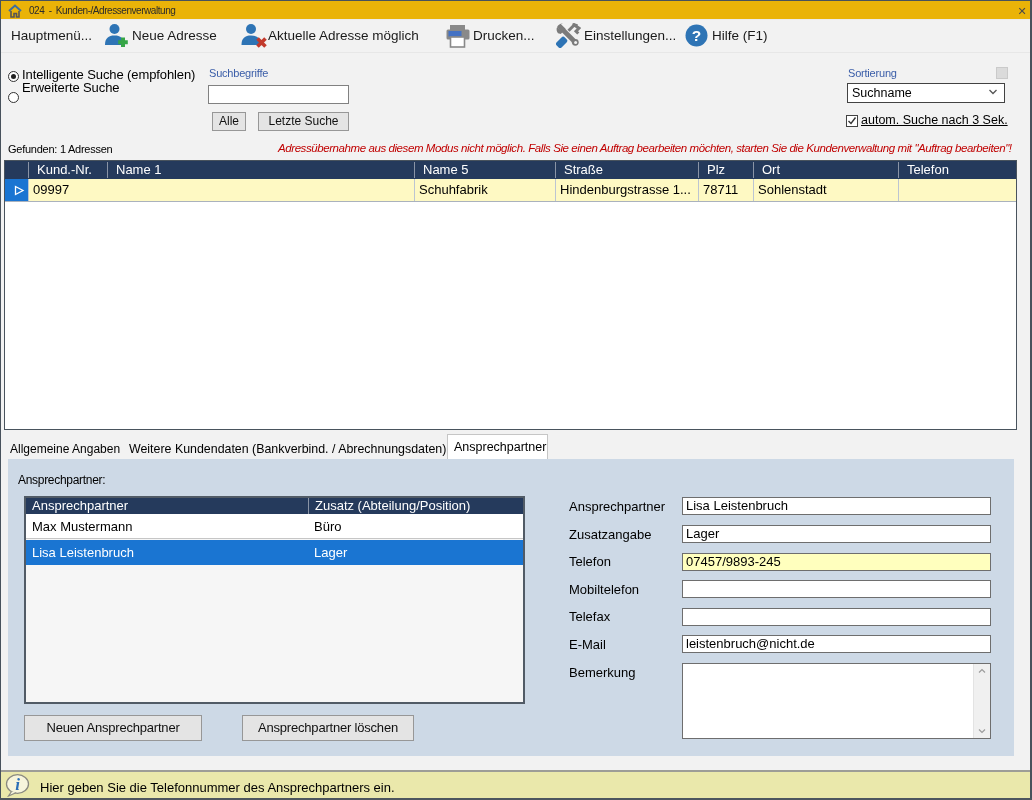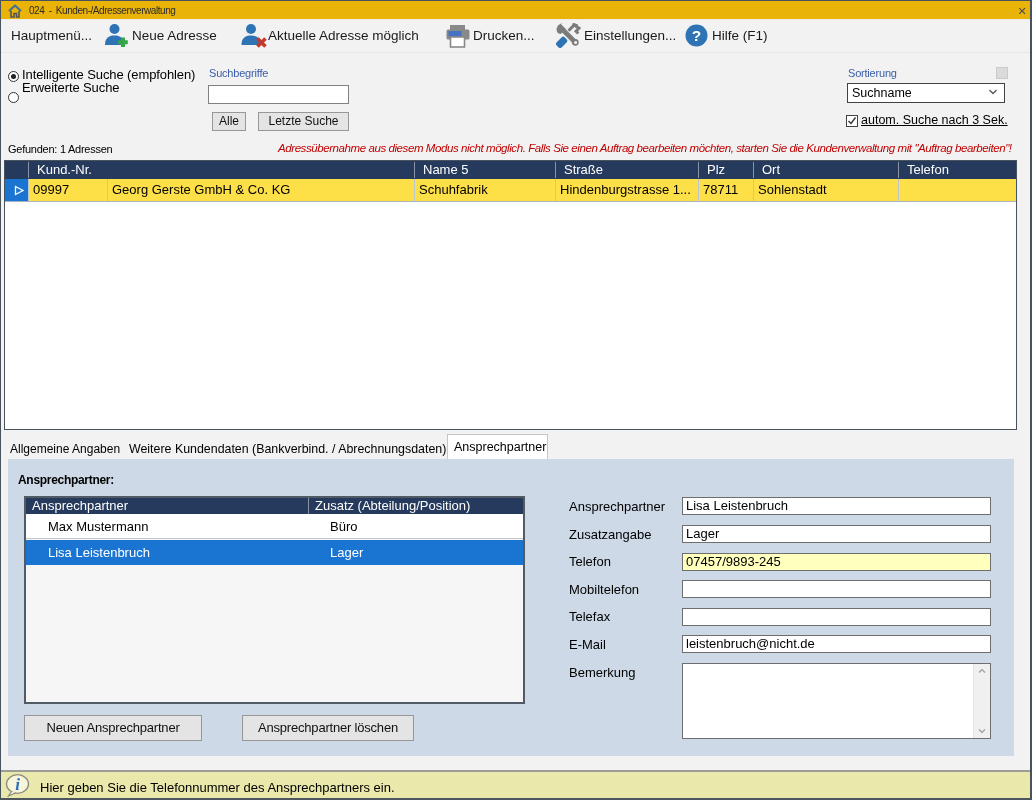--- a/index.html
+++ b/index.html
@@ -35,37 +35,37 @@
 #chk { left:846px; top:115px; width:12px; height:12px; border:1px solid #424242; background:#fff; }
 #chklabel { left:861px; top:113px; font-size:12.5px; color:#000;text-decoration:underline; }
 
 #gefunden { left:8px; top:143px; font-size:11px; letter-spacing:-0.25px; color:#000; }
 #redmsg { left:278px; top:142px; width:736px; font-size:11.5px; letter-spacing:-0.42px; color:#c00000; font-style:italic; }
 
 
 #mtable { left:4px; top:160px; width:1013px; height:270px; border:1px solid #49535d; background:#fff; }
 #mhead { position:absolute; left:0; top:0; width:100%; height:18px; background:#253a5c; color:#fff; font-size:13px; }
 #mhead .c { position:absolute; top:1px; border-left:1px solid #8a94a6; padding-left:8px; height:16px; line-height:16px; overflow:hidden; white-space:nowrap; }
-#mrow { position:absolute; left:0; top:18px; width:100%; height:23px; background:#fde047; color:#000; font-size:13px; border-bottom:1px solid #aab2bd; }
+#mrow { position:absolute; left:0; top:18px; width:100%; height:23px; background:#fef9c3; color:#000; font-size:13px; border-bottom:1px solid #aab2bd; }
 #mrow .c { position:absolute; top:0; height:22px; line-height:22px; padding-left:4px; border-left:1px solid #bcc5d2; overflow:hidden; white-space:nowrap; }
 #msel { position:absolute; left:0; top:18px; width:23px; height:22px; background:#1a75d2; }
 #mselh { position:absolute; left:0; top:0; width:23px; height:18px; background:#253a5c; }
 
 
 .tab { position:absolute; font-size:12px; color:#000; }
 #tabactive { position:absolute; left:447px; top:434px; width:101px; height:25px; background:#fff; border:1px solid #c6c6c6; border-bottom:none; font-size:12.5px; padding:5px 0 0 6px; z-index:5; }
 
 
 #panel { left:8px; top:459px; width:1006px; height:297px; background:#cdd9e6; }
-#plabel { left:18px; top:473px; font-size:12px; letter-spacing:-0.3px; font-weight:bold; color:#000; }
+#plabel { left:18px; top:473px; font-size:12px; letter-spacing:-0.3px; font-weight:normal; color:#000; }
 #ctable { left:24px; top:496px; width:501px; height:208px; border:2px solid #515b66; background:#f6f6f6; }
 #chead { position:absolute; left:0; top:0; width:100%; height:16px; background:#253a5c; color:#fff; font-size:13px; }
 #chead .c { position:absolute; top:0; height:16px; line-height:15px; padding-left:6px; overflow:hidden; white-space:nowrap; }
 .crow { position:absolute; left:0; width:100%; height:25px; font-size:13px; }
-.crow .c { position:absolute; top:0; height:25px; line-height:25px; padding-left:22px; overflow:hidden; white-space:nowrap; }
+.crow .c { position:absolute; top:0; height:25px; line-height:25px; padding-left:6px; overflow:hidden; white-space:nowrap; }
 #crow1 { top:16px; background:#fff; color:#000; border-bottom:1px solid #c6c6c6; }
 #crow2 { top:42px; background:#1a75d2; color:#fff; }
 #btnNeu { left:24px; top:715px; width:178px; height:26px; line-height:24px; font-size:13px; letter-spacing:-0.2px; }
 #btnDel { left:242px; top:715px; width:172px; height:26px; line-height:24px; font-size:13px; letter-spacing:-0.2px; }
 
 
 .flabel { position:absolute; left:569px; font-size:13px; color:#000; }
 .finput { position:absolute; left:682px; width:309px; height:18px; border:1px solid #6e6e6e; background:#fff; font-size:13px; padding:0 3px; line-height:16px; color:#000; }
 #farea { left:682px; top:663px; width:309px; height:76px; border:1px solid #6e6e6e; background:#fff; }
 #fscroll { position:absolute; right:0; top:0; width:17px; height:74px; background:#f0f0f0; border-left:1px solid #e3e3e3; }
@@ -147,29 +147,29 @@
   </div>
 <div class="abs" id="chklabel">autom. Suche nach 3 Sek.</div>
 
 <div class="abs" id="gefunden">Gefunden: 1 Adressen</div>
 <div class="abs" id="redmsg">Adressübernahme aus diesem Modus nicht möglich. Falls Sie einen Auftrag bearbeiten möchten, starten Sie die Kundenverwaltung mit "Auftrag bearbeiten"!</div>
 
 <div class="abs" id="mtable">
   <div id="mhead">
     <div id="mselh"></div>
     <div class="c" style="left:23px;width:79px">Kund.-Nr.</div>
+    <div class="c" style="left:102px;width:307px">Name 1</div>
     <div class="c" style="left:409px;width:141px">Name 5</div>
     <div class="c" style="left:550px;width:143px">Straße</div>
     <div class="c" style="left:693px;width:55px">Plz</div>
     <div class="c" style="left:748px;width:145px">Ort</div>
     <div class="c" style="left:893px;width:118px">Telefon</div>
   </div>
   <div id="mrow">
     <div class="c" style="left:23px;width:79px">09997</div>
-    <div class="c" style="left:102px;width:307px">Georg Gerste GmbH &amp; Co. KG</div>
     <div class="c" style="left:409px;width:141px">Schuhfabrik</div>
     <div class="c" style="left:550px;width:143px">Hindenburgstrasse 1...</div>
     <div class="c" style="left:693px;width:55px">78711</div>
     <div class="c" style="left:748px;width:145px">Sohlenstadt</div>
     <div class="c" style="left:893px;width:118px"></div>
   </div>
   <div id="msel"><svg width="23" height="22" viewBox="0 0 23 22">
         <path d="M10.5 7.5 L18 11.5 L10.5 15.5 Z" fill="none" stroke="#fff" stroke-width="1.3"></path>
       </svg></div>
 </div>

